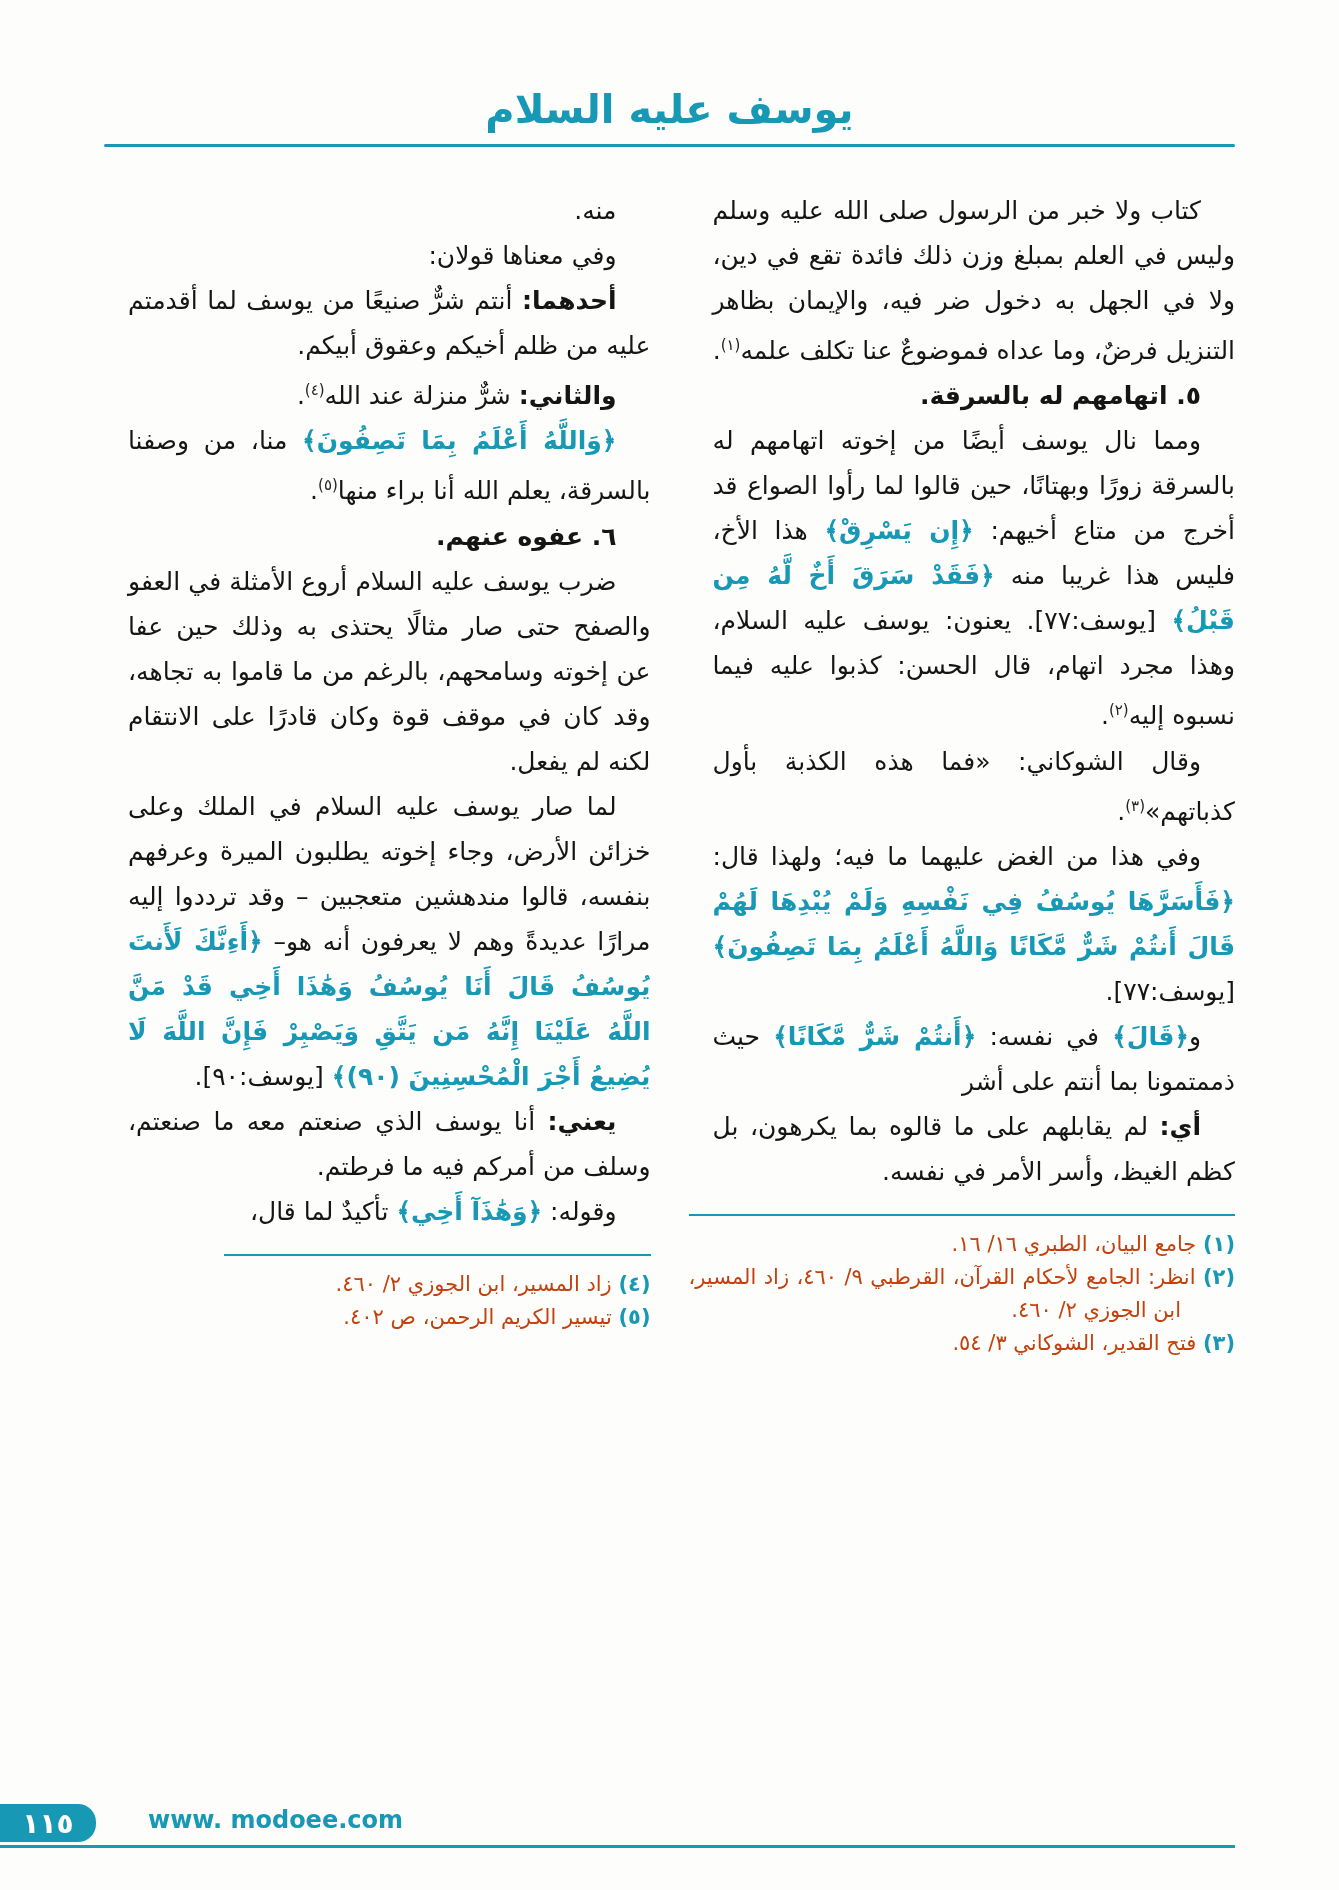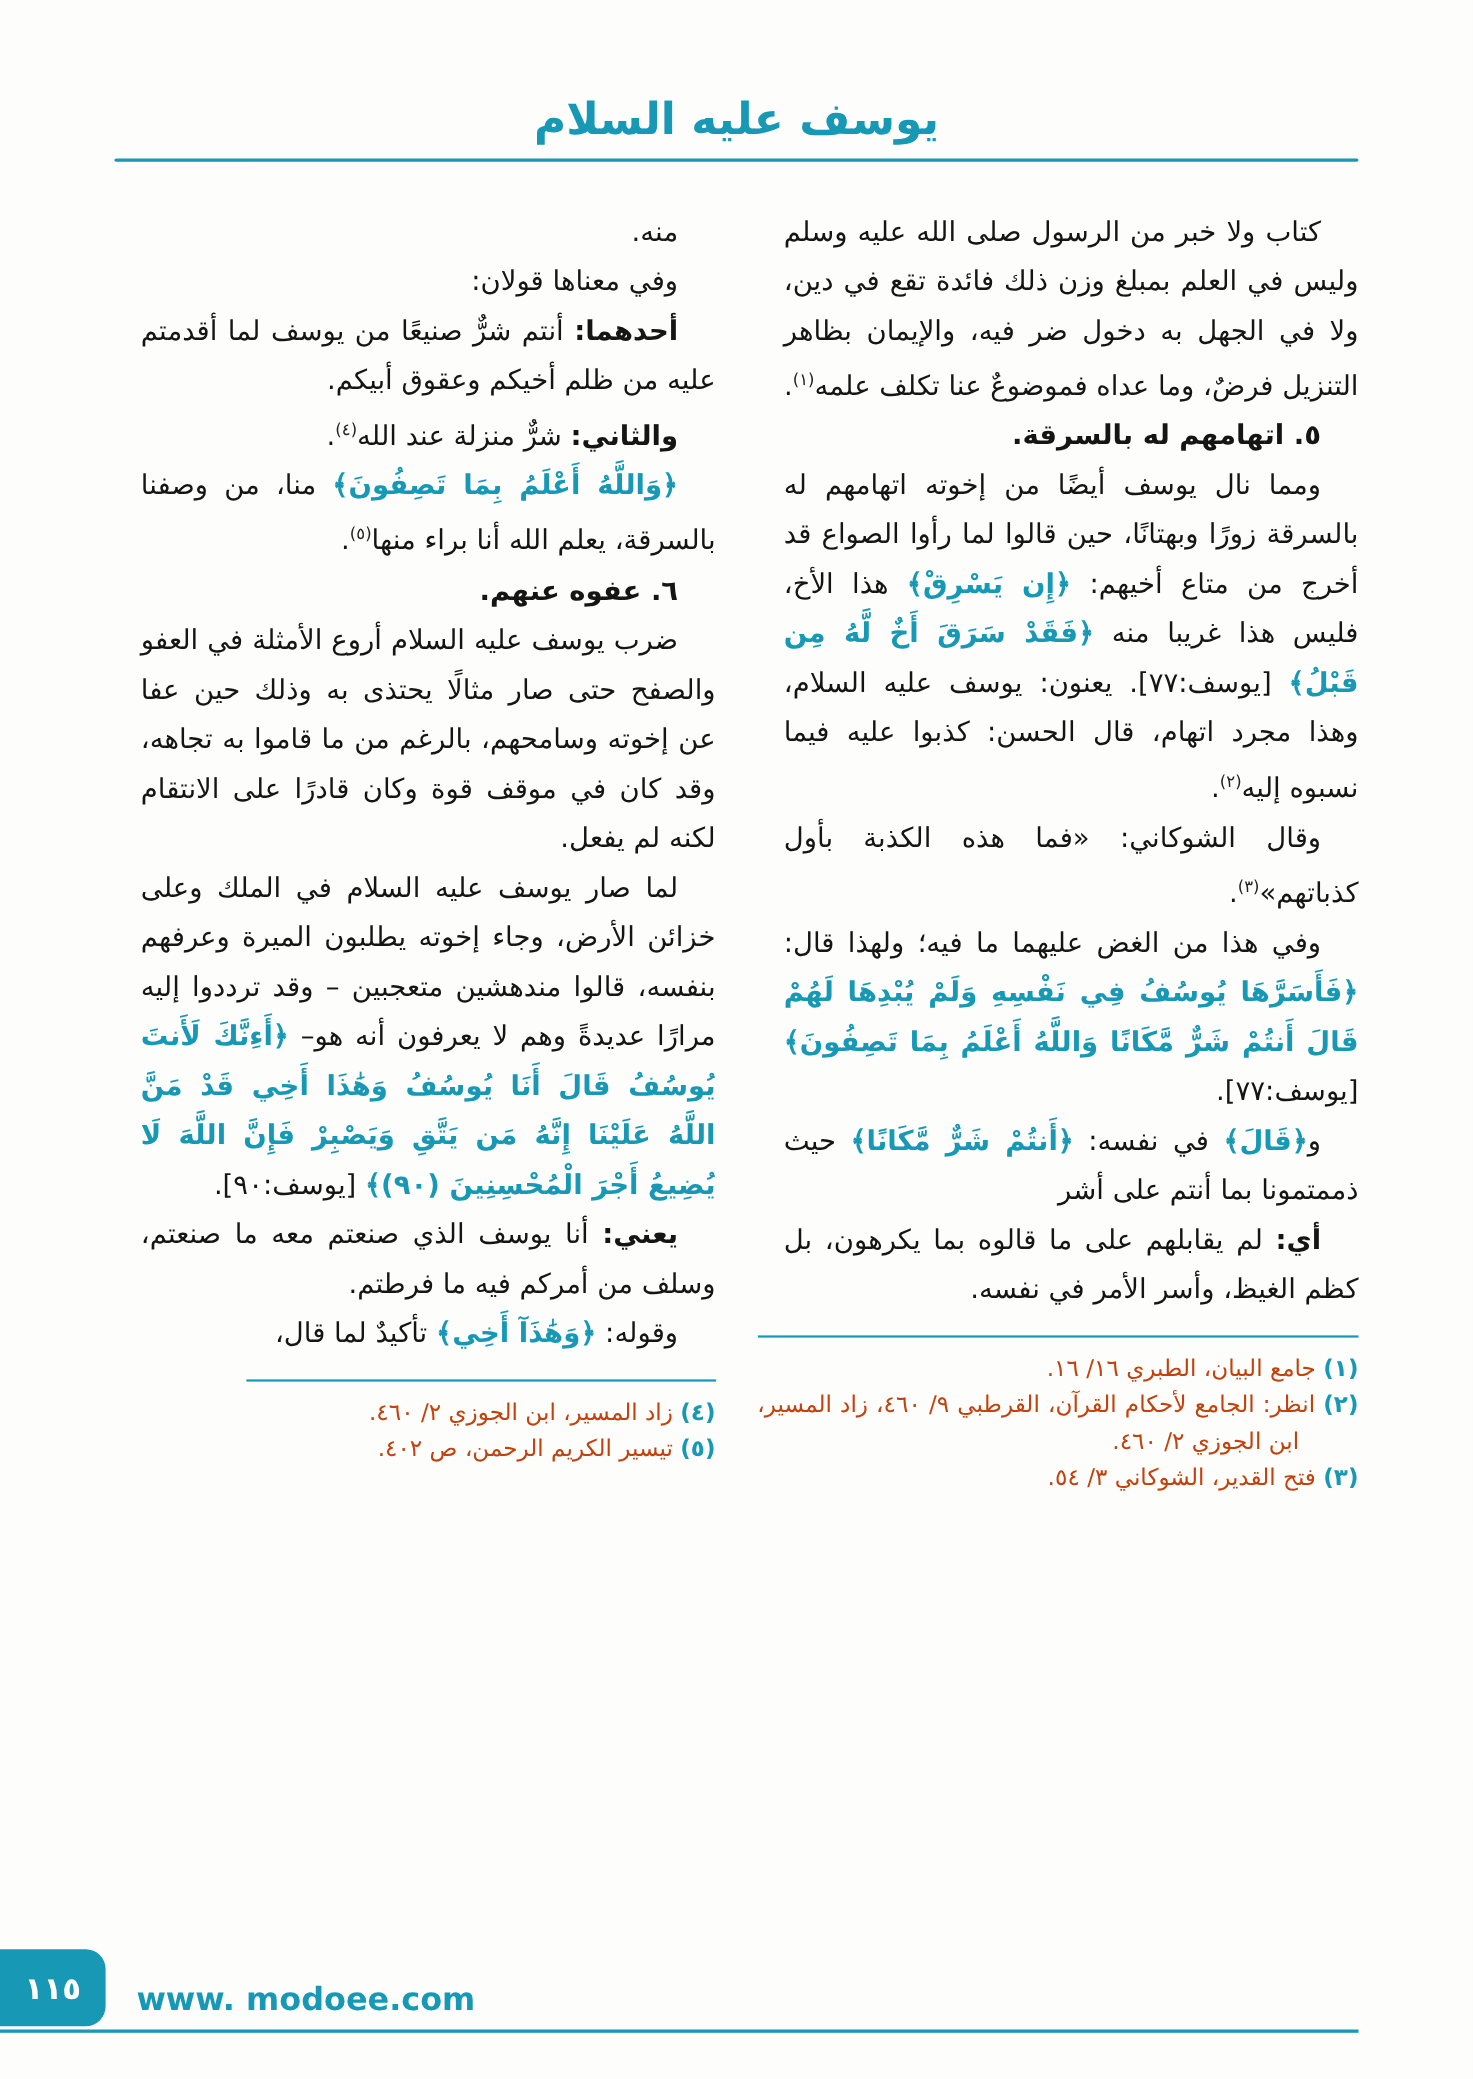--- a/index.html
+++ b/index.html
@@ -57,31 +57,31 @@
   .fn-num { color:var(--accent,#1798b5); font-weight:bold; }
   .fn-text { color:#c2410c; }
 
   
   .footer-rule {
     position:absolute; left:0; right:104px; bottom:42px;
     height:3px; background:var(--accent,#1798b5);
   }
   .page-badge {
     position:absolute; left:0; bottom:48px;
-    width:96px; height:70px;
+    width:96px; height:38px;
     background:var(--accent,#1798b5);
     border-radius:0 18px 18px 0;
     color:#ffffff;
     display:flex; align-items:center; justify-content:center;
     font-size:28px; font-weight:bold;
   }
   .website {
-    position:absolute; left:124px; bottom:56px;
+    position:absolute; left:148px; bottom:56px;
     color:var(--accent,#1798b5);
-    font-size:29px; font-weight:bold;
+    font-size:24px; font-weight:bold;
     direction:ltr;
   }
 </style>
 </head>
 <body>
 
 <div class="page">
 
   <header class="header">
     <div class="header-title">يوسف عليه السلام</div>

